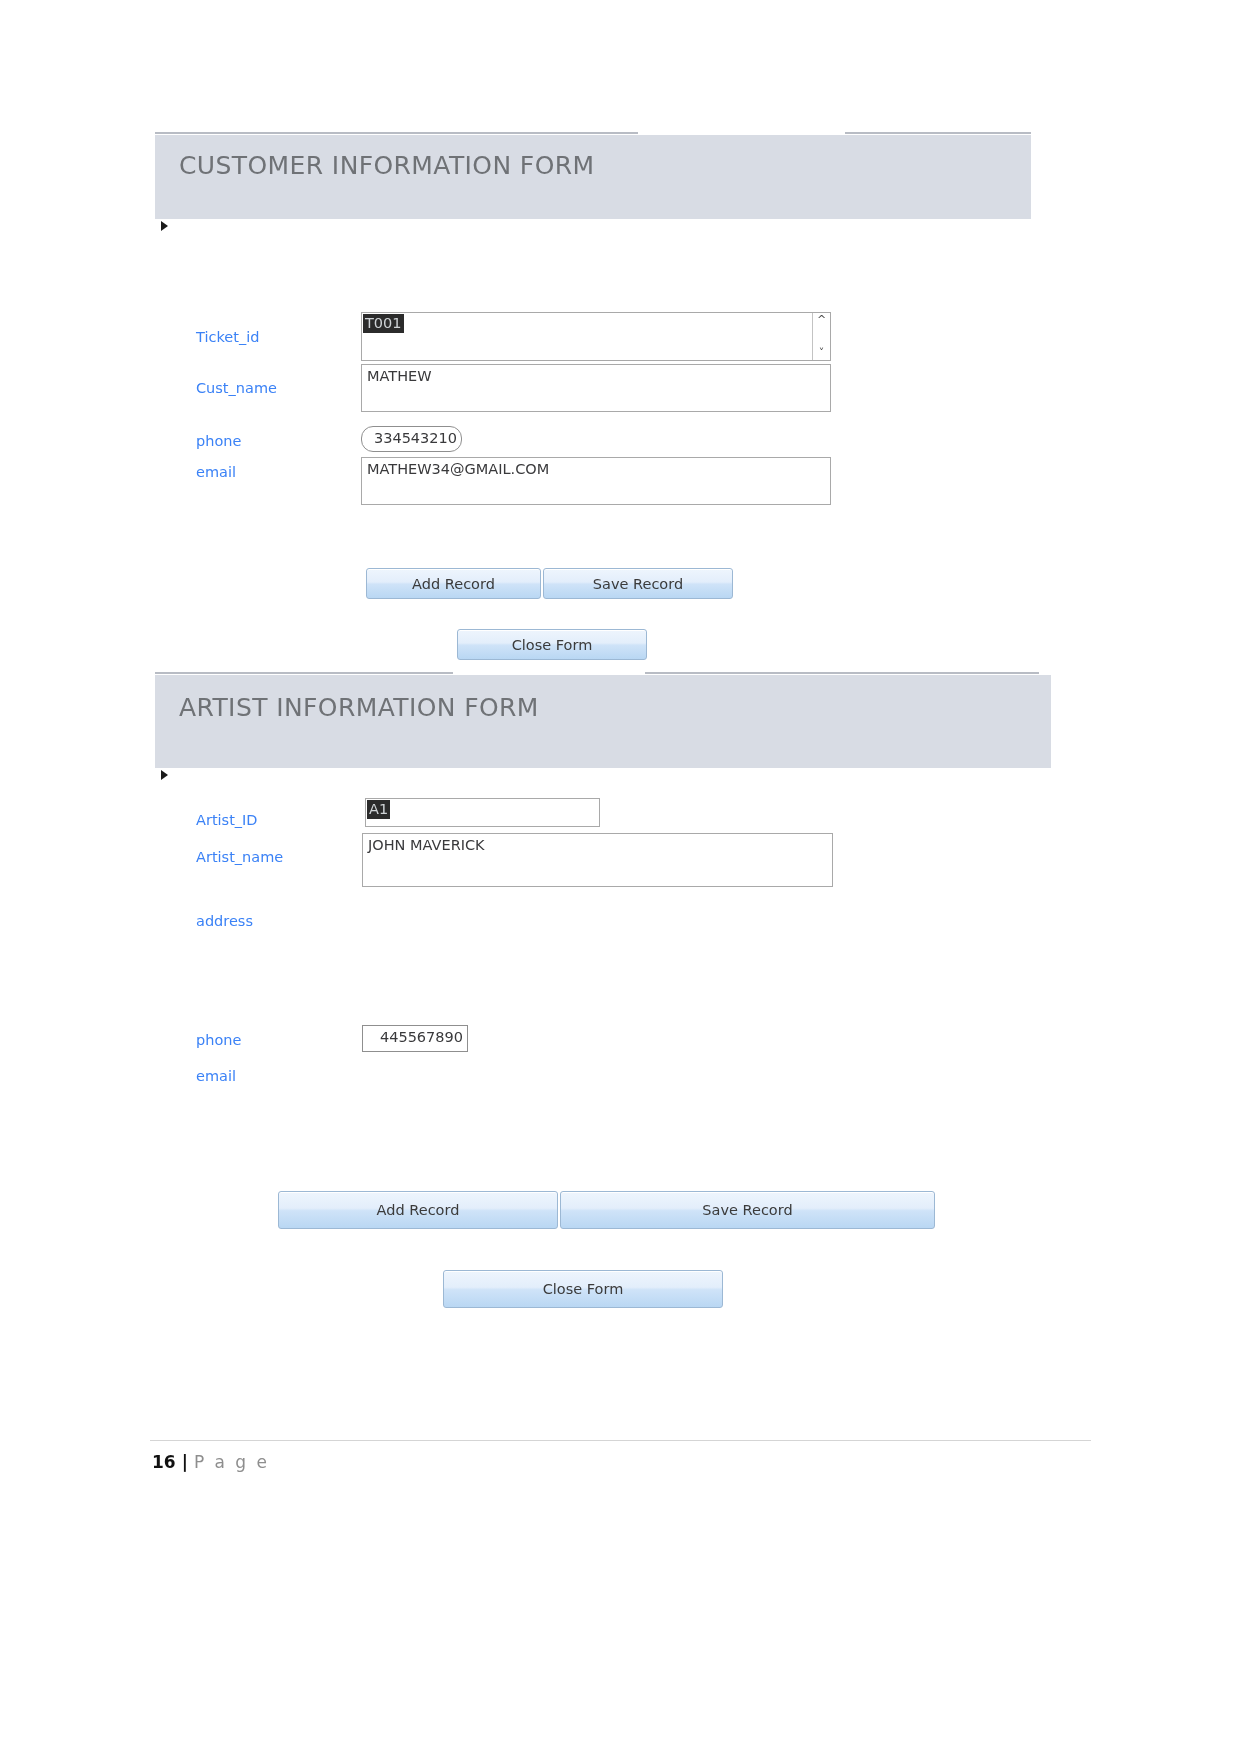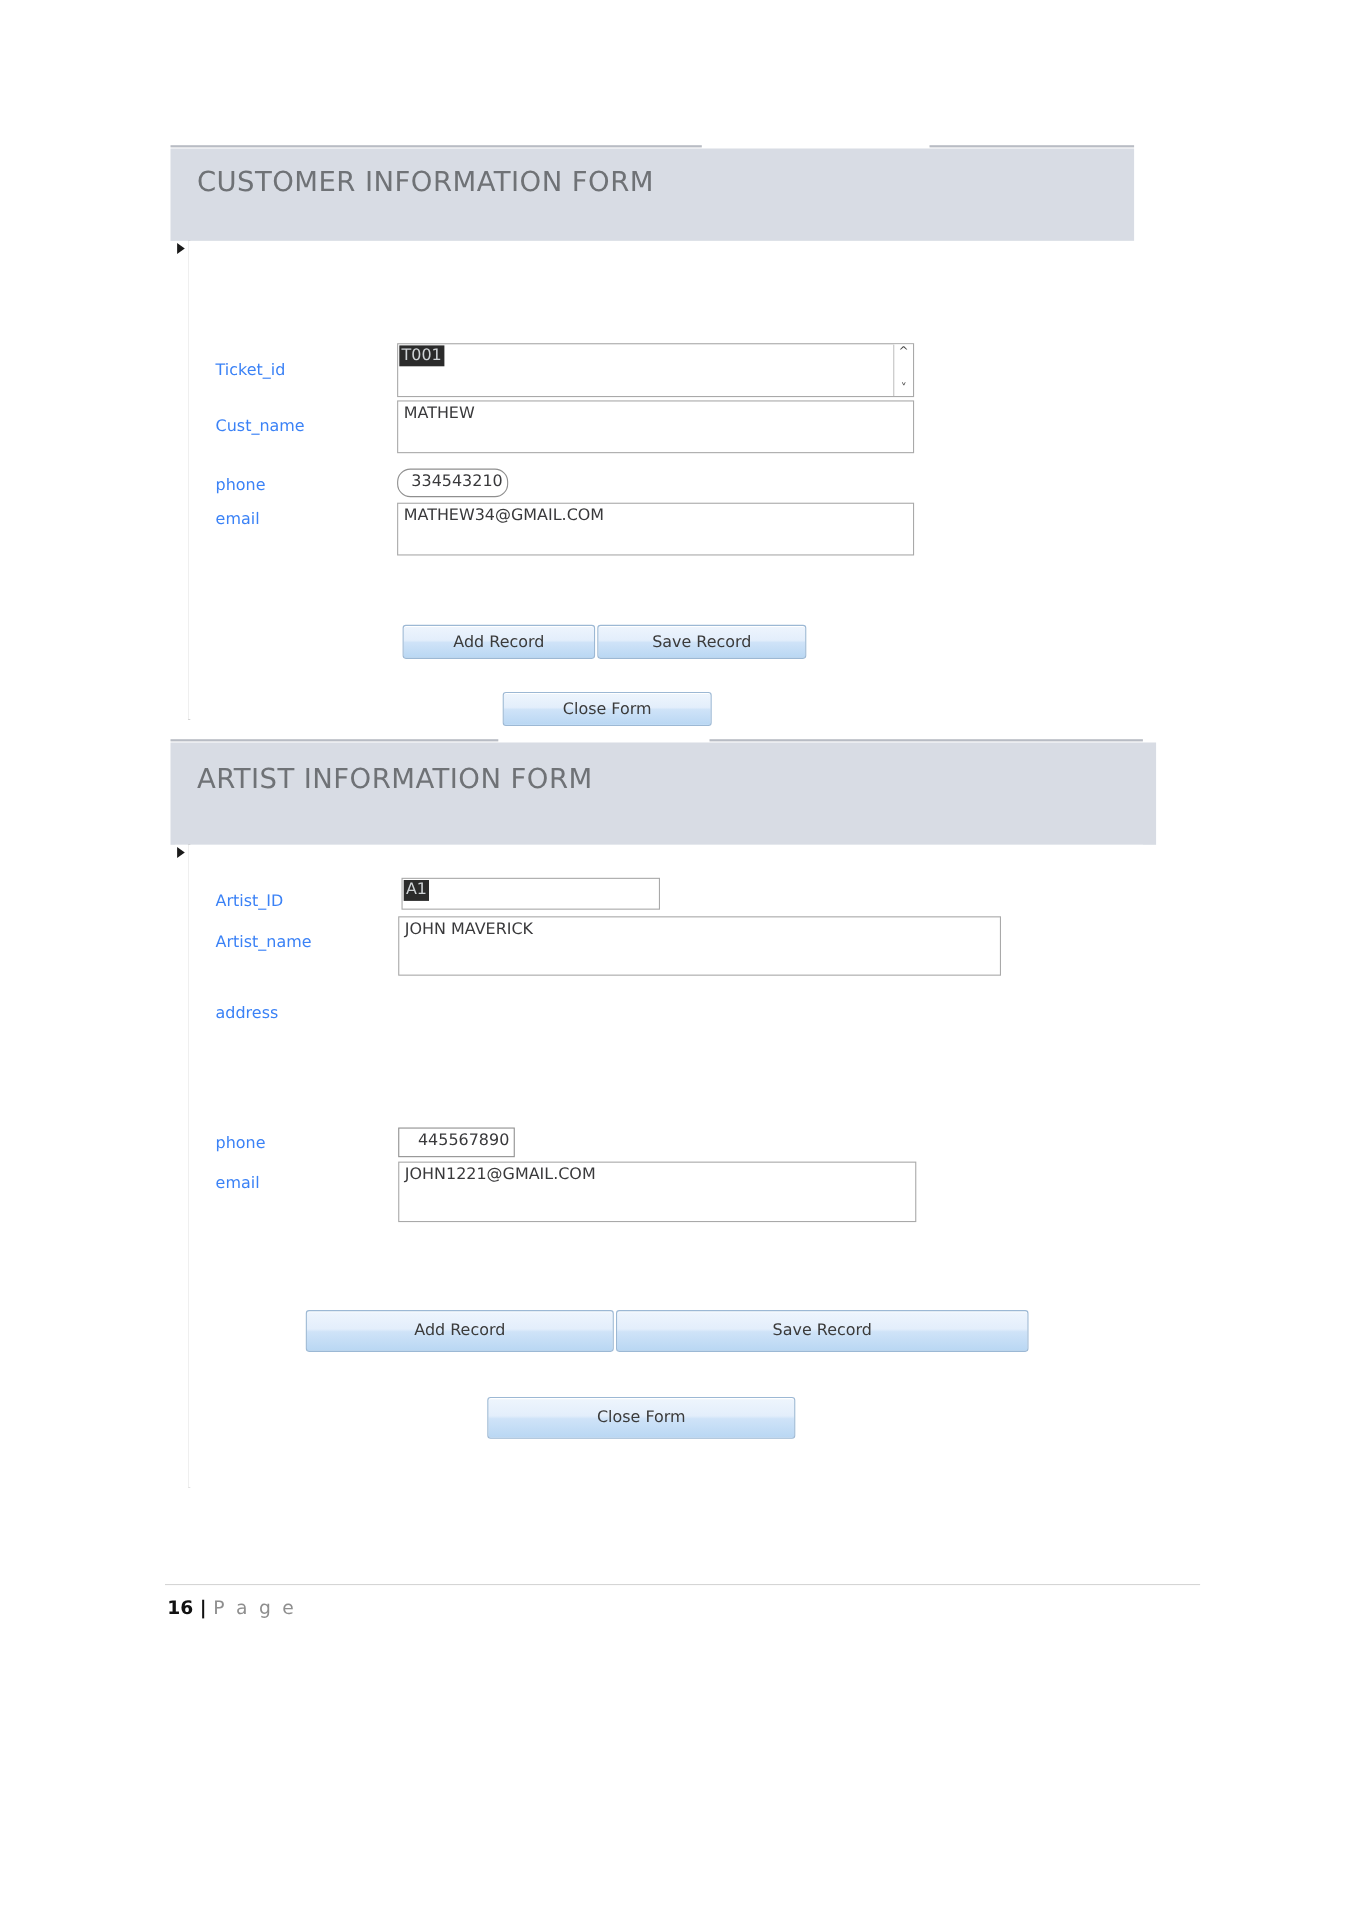--- a/index.html
+++ b/index.html
@@ -255,29 +255,28 @@
     </div>
 
     <div class="detail-area" style="left:16px; top:96px; width:868px; height:584px;">
 
       <div class="field-label" style="left:25px; top:44px;">Artist_ID</div>
       <div class="field-box combo" style="left:194px; top:30px; width:235px; height:29px;">
         <div class="combo-value">A1</div>
       </div>
 
       <div class="field-label" style="left:25px; top:81px;">Artist_name</div>
-      <div class="field-box" style="left:191px; top:65px; width:548px; height:54px;">JOHN MAVERICK</div>
+      <div class="field-box" style="left:191px; top:65px; width:471px; height:54px;">JOHN MAVERICK</div>
 
       <div class="field-label" style="left:25px; top:145px;">address</div>
 
       <div class="field-label" style="left:25px; top:264px;">phone</div>
       <div class="field-box numeric" style="left:191px; top:257px; width:106px; height:27px;">445567890</div>
 
       <div class="field-label" style="left:25px; top:300px;">email</div>
-      <div class="field-box" style="left:191px; top:288px; width:471px; height:55px;">JOHN1221@GMAIL.COM</div>
 
       <div class="btn" style="left:107px; top:423px; width:280px; height:38px;">Add Record</div>
       <div class="btn" style="left:389px; top:423px; width:375px; height:38px;">Save Record</div>
       <div class="btn" style="left:272px; top:502px; width:280px; height:38px;">Close Form</div>
     </div>
   </div>
 
   <div class="footer-rule"></div>
   <div class="footer-text"><span class="footer-num">16</span><span class="footer-bar" style="padding:0 6px;">|</span><span>P a g e</span></div>
 

